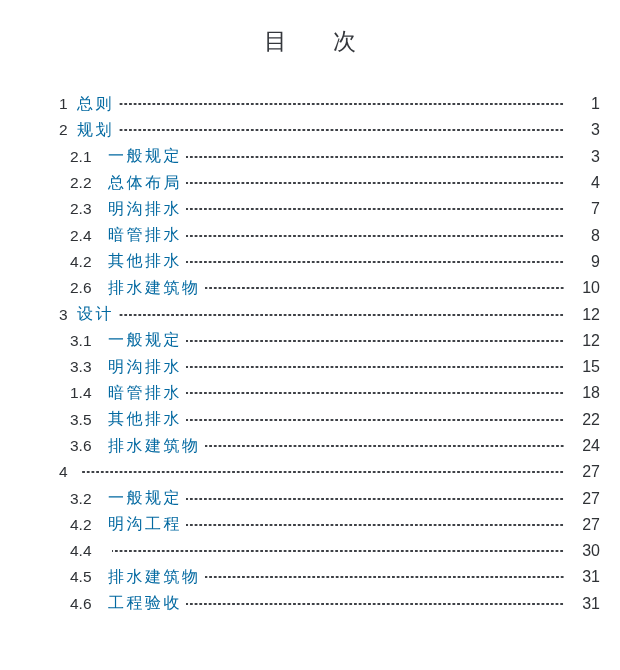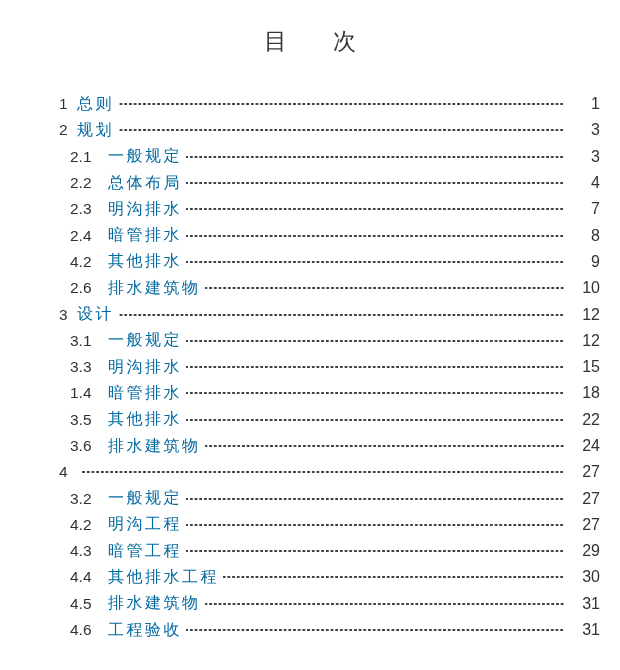--- a/index.html
+++ b/index.html
@@ -175,28 +175,21 @@
         <span class="leader"></span>
         <span class="pagenum">27</span>
       </div>
       <div class="row lvl2">
         <span class="num">4.2</span>
         <span class="label">明沟工程</span>
         <span class="leader"></span>
         <span class="pagenum">27</span>
       </div>
       <div class="row lvl2">
-        <span class="num">4.3</span>
-        <span class="label">暗管工程</span>
-        <span class="leader"></span>
-        <span class="pagenum">29</span>
-      </div>
-      <div class="row lvl2">
         <span class="num">4.4</span>
-        <span class="label">其他排水工程</span>
         <span class="leader"></span>
         <span class="pagenum">30</span>
       </div>
       <div class="row lvl2">
         <span class="num">4.5</span>
         <span class="label">排水建筑物</span>
         <span class="leader"></span>
         <span class="pagenum">31</span>
       </div>
       <div class="row lvl2">

